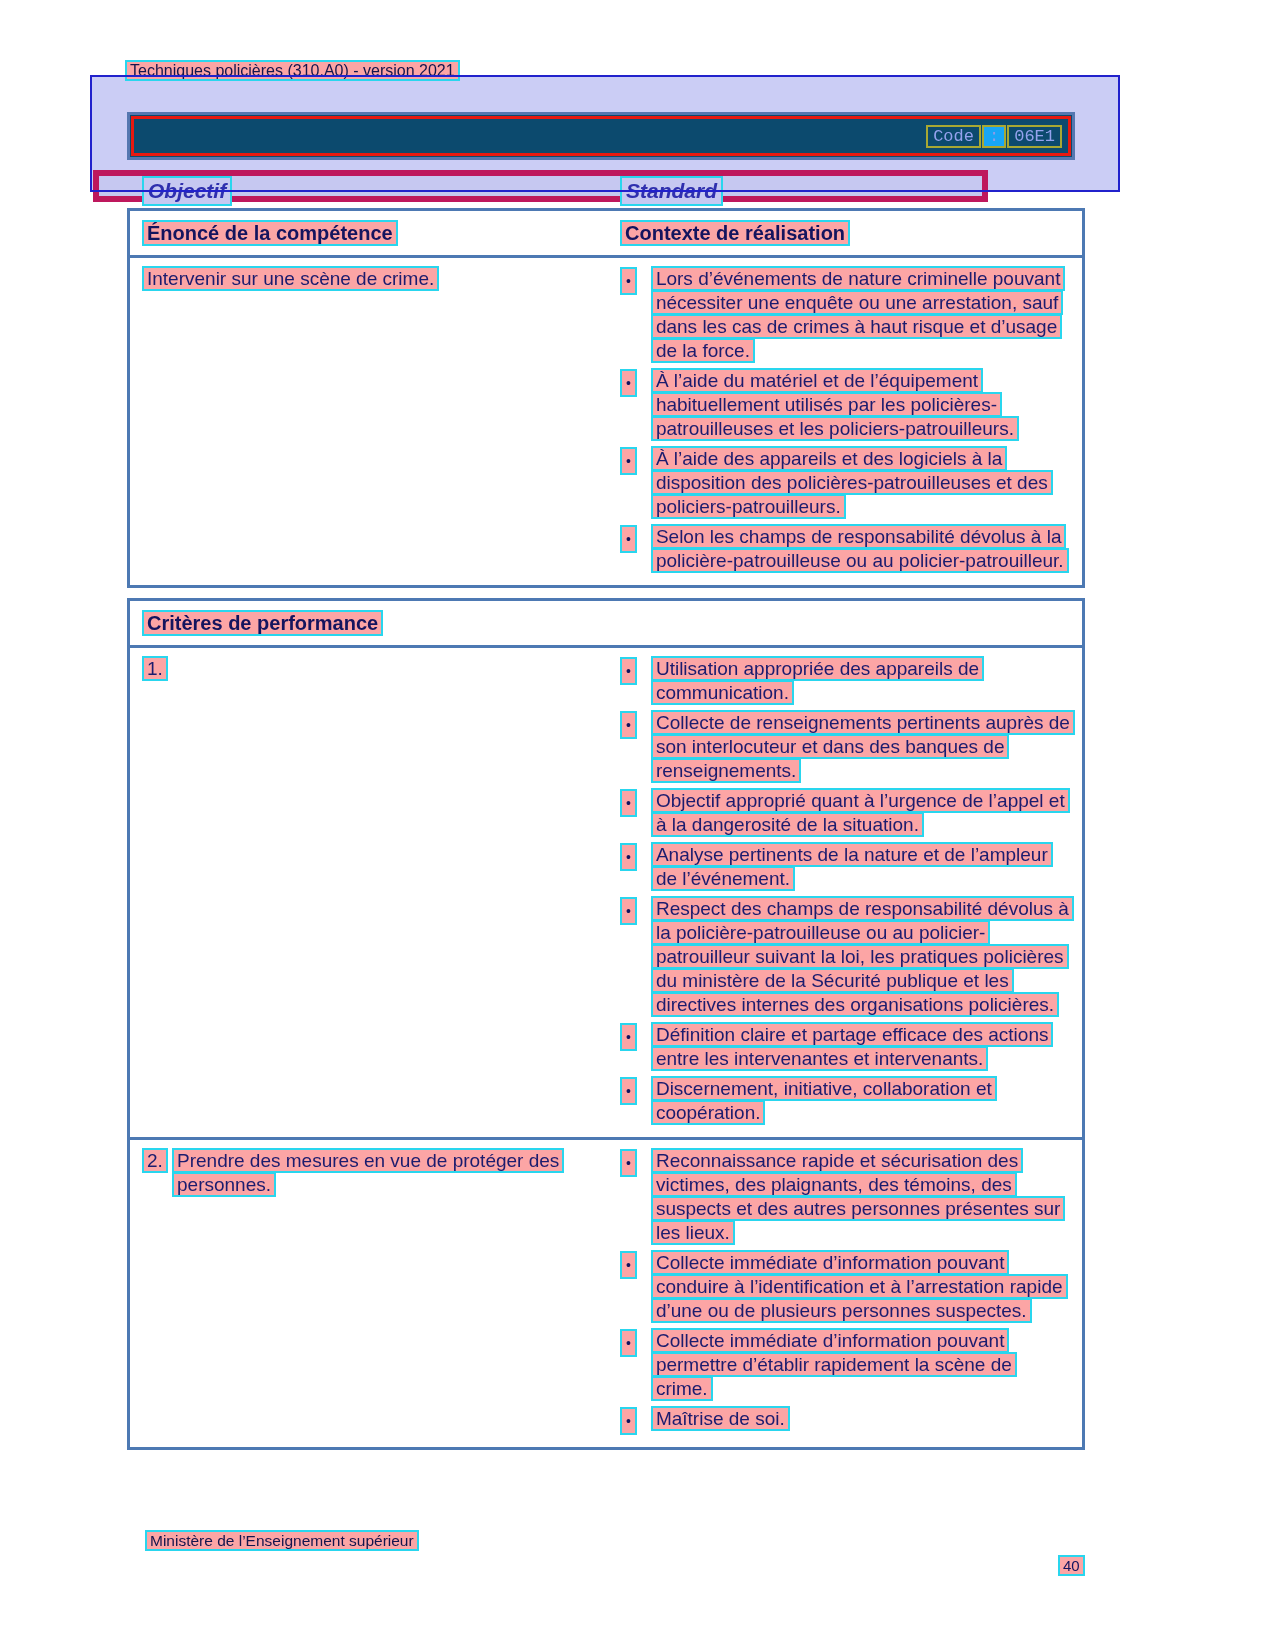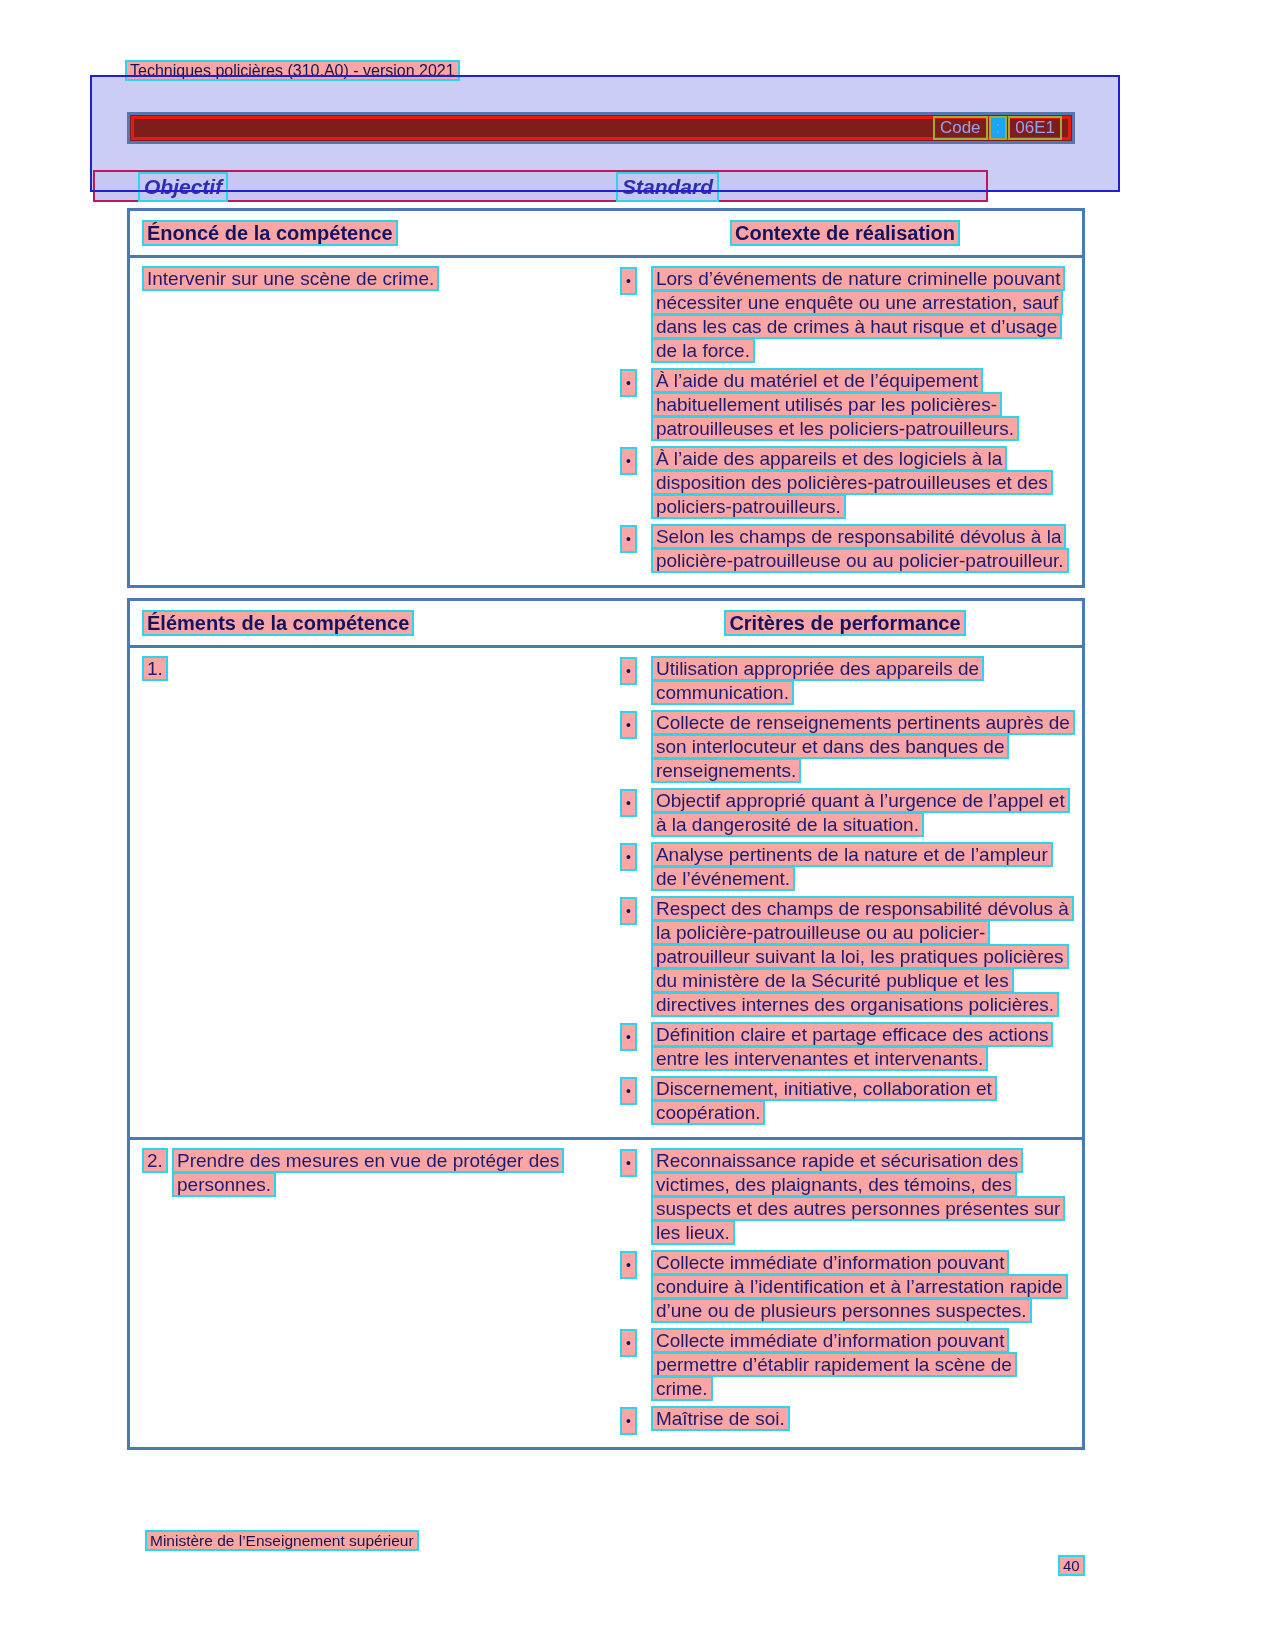--- a/index.html
+++ b/index.html
@@ -15,48 +15,48 @@
     border:2px solid #29d6ee;
     padding:0 3px;
     box-decoration-break:clone;
     -webkit-box-decoration-break:clone;
   }
   
   .ann-fill   { position:absolute; left:90px; top:75px; width:1030px; height:117px; background:#cbcdf5; z-index:1; }
   .ann-border { position:absolute; left:90px; top:75px; width:1030px; height:117px; border:2px solid #2121cc; z-index:6; pointer-events:none; }
   .header-title { position:absolute; left:125px; top:62px; font-size:16px; color:#15154d; z-index:3; white-space:nowrap; }
   .banner {
-    position:absolute; left:127px; top:112px; width:948px; height:32px;
-    background:#7f1d1d; border:3px solid #5577b0; z-index:2;
+    position:absolute; left:127px; top:112px; width:948px; height:48px;
+    background:#0c4a6e; border:3px solid #5577b0; z-index:2;font-family:Liberation Mono, monospace;
   }
   .banner-inner {
     position:absolute; inset:1px; border:3px solid #e8190f;
     display:flex; align-items:center; justify-content:flex-end;
     padding-right:6px; font-size:17px; color:#95a2ee;
   }
   .code-label, .code-value { border:2px solid #a8a833; padding:0 5px; }
   .code-sep   { background:#18a6f6; border:2px solid #a8a833; padding:0 5px; color:#8d9be9; margin:0 1px; }
   .os-band {
     position:absolute; left:93px; top:170px; width:895px; height:32px;
-    background:#c6c8f1; border:2px solid #be185d; z-index:3;
+    background:#c6c8f1; border:6px solid #be185d; z-index:3;
   }
   .os-label {
     position:absolute; top:0; font-size:21px; font-weight:bold; font-style:italic;
     color:#2f2fae; border:2px solid #29d6ee; background:#c6c8f1; padding:0 4px; line-height:26px;
   }
   .os-objectif { left:43px; }
   .os-standard { left:521px; }
   
   .content { position:absolute; left:127px; top:208px; width:958px; z-index:2;border-radius:19px; }
   .doc-table { border:3px solid #4d79b3; background:#ffffff; }
   .doc-table + .doc-table { margin-top:10px; }
   .thead { display:flex; border-bottom:3px solid #4d79b3; padding:10px 12px; }
   .th { font-size:20px; font-weight:bold; color:#14145e; line-height:24px; }
   .col-l { width:478px; flex:none; }
-  .col-r { flex:1;text-align:center; }
+  .col-r { flex:1; }
   .trow { display:flex; padding:9px 12px 12px 12px; }
   .trow + .trow { border-top:3px solid #4d79b3; }
   .cell-l { width:478px; flex:none; padding-right:24px; }
   .cell-r { flex:1; }
   .tx { font-size:19px; line-height:24px; }
   .cell-r .tx { max-width:432px; }
   .num-item { display:flex; align-items:flex-start; }
   .num { flex:none; width:30px; font-size:19px; line-height:24px; }
   .num-text { max-width:400px; }
   .li { display:flex; align-items:flex-start; margin-bottom:6px; }
@@ -115,21 +115,20 @@
         <div class="li">
           <span class="mk hl">•</span>
           <p class="tx"><span class="hl">Selon les champs de responsabilité dévolus à la policière-patrouilleuse ou au policier-patrouilleur.</span></p>
         </div>
       </div>
     </div>
   </div>
 
   <div class="doc-table">
     <div class="thead">
-      <div class="th col-l"><span class="hl">Éléments de la compétence</span></div>
       <div class="th col-r"><span class="hl">Critères de performance</span></div>
     </div>
 
     <div class="trow">
       <div class="cell-l">
         <div class="num-item">
           <span class="num"><span class="hl">1.</span></span>
         </div>
       </div>
       <div class="cell-r">

